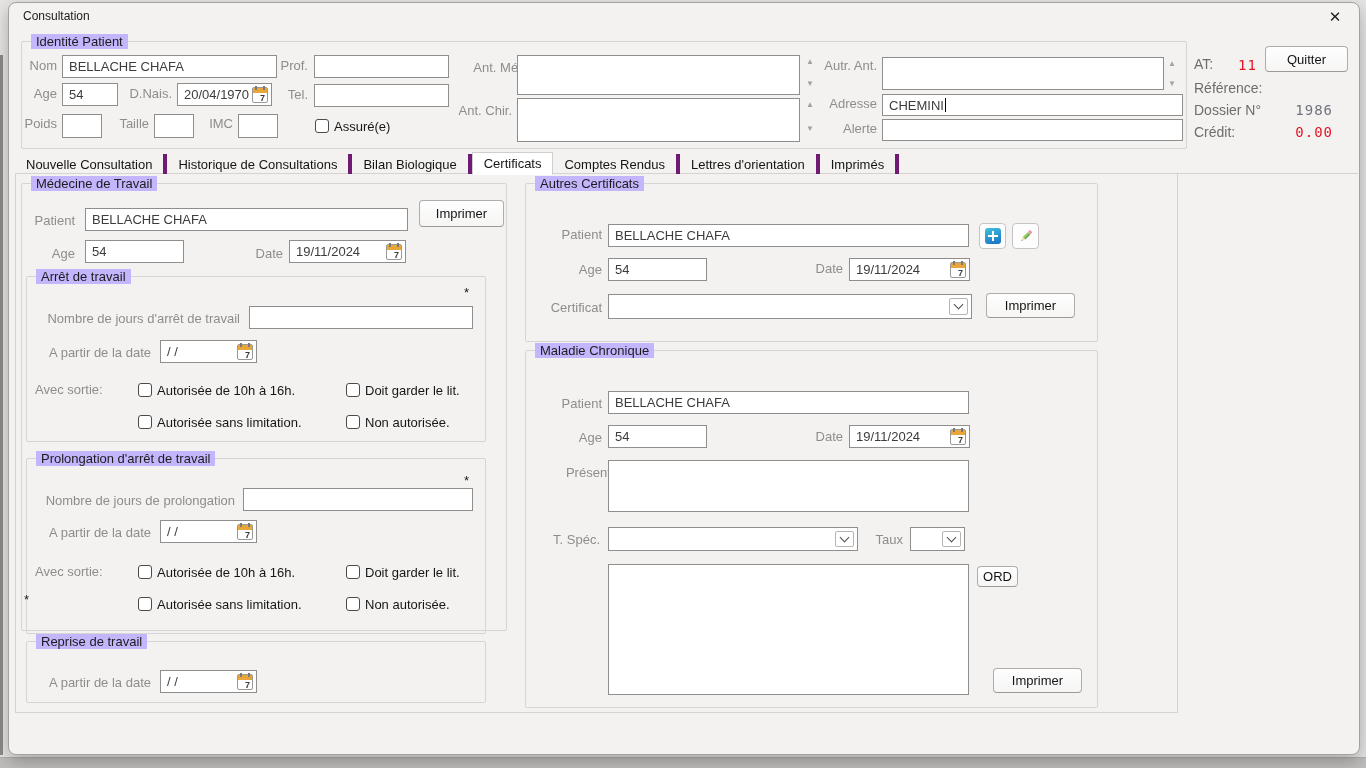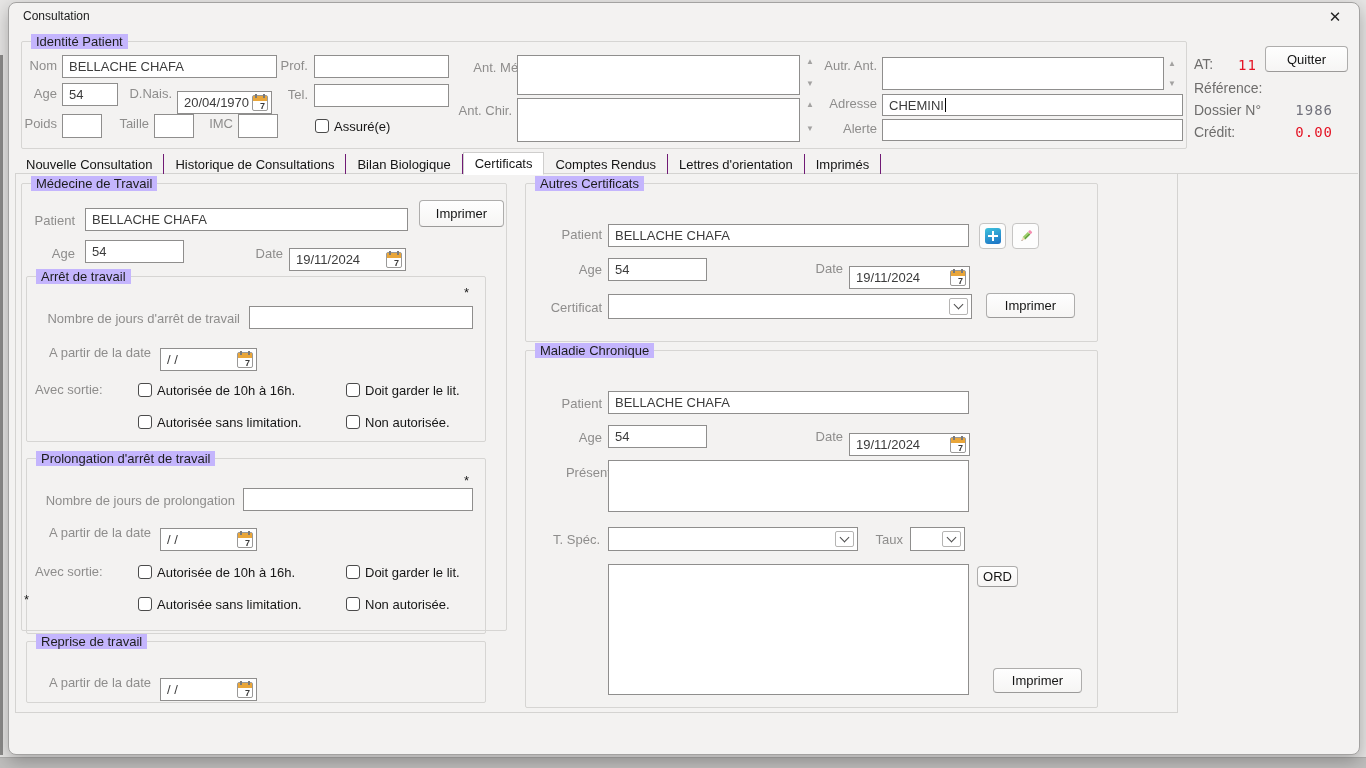--- a/index.html
+++ b/index.html
@@ -29,36 +29,36 @@
   .caret { display:inline-block; width:1px; height:14px; background:#000; margin-left:1px; }
 
   .btn { position:absolute; background:linear-gradient(#fefefe,#f6f5f4); border:1px solid #aeadac; border-bottom-color:#9b9a99;
          border-radius:4px; font-size:13px; color:#141414; display:flex; align-items:center; justify-content:center; cursor:default; }
 
   .spin { position:absolute; font-size:8px; color:#a3a2a1; line-height:8px; cursor:default; }
 
   .cb { position:absolute; width:14px; height:14px; border:1.6px solid #4b4b4b; border-radius:3px; background:#fff; }
   .cblbl { position:absolute; font-size:13px; color:#161616; white-space:nowrap; }
 
-  .datefield { padding-right:22px;margin-top:8px; }
+  .datefield { padding-right:22px; }
   .cal { position:absolute; right:3px; top:50%; margin-top:-8px; width:16px; height:16px; background:#fff; border:1px solid #9a9998; border-radius:2px; }
   .cal::before { content:""; position:absolute; left:0; top:0; width:100%; height:5px; background:#e9a63a; }
   .cal::after { content:""; position:absolute; left:2px; top:-2px; width:2px; height:4px; background:#7a7a7a; box-shadow:8px 0 0 #7a7a7a; }
   .cal .d7 { position:absolute; right:2px; bottom:-1px; font-size:9px; font-weight:bold; color:#3a3a3a; }
 
   .sel { position:absolute; background:#fff; border:1px solid #8f8e8d; display:flex; align-items:center; font-size:13px; color:#3c3c3c; padding:2px 26px 2px 6px; }
   .chevbox { position:absolute; right:3px; top:3px; bottom:3px; width:19px; border:1px solid #b5b4b3; border-radius:2px; display:flex; align-items:center; justify-content:center; background:#fff; }
   .chev { width:7px; height:7px; border-right:1.5px solid #4e4e4e; border-bottom:1.5px solid #4e4e4e; transform:rotate(45deg); margin-top:-4px; }
 
   .seg { font-family:"DejaVu Sans Mono", monospace; font-weight:400; letter-spacing:1px; }
   .seg-red { color:#e41425; }
   .seg-gray { color:#72727c; }
 
   .tabbar { position:absolute; left:6px; top:148px; height:23px; display:flex; align-items:flex-end; z-index:3; }
-  .tab { height:20px; padding:0 11px; font-size:13px; color:#141414; display:flex; align-items:center; border-right:1px solid #701a75; cursor:default; white-space:nowrap; }
+  .tab { height:20px; padding:0 11px; font-size:13px; color:#141414; display:flex; align-items:center; border-right:4px solid #701a75; cursor:default; white-space:nowrap; }
   .tab.active { height:23px; background:#fff; border:1px solid #cfcecd; border-bottom:1px solid #fff; margin-bottom:-1px; position:relative; z-index:4; }
   .tabpage { position:absolute; left:6px; top:170px; width:1163px; height:540px; border:1px solid #d4d3d1; background:#f3f2f1; z-index:1; }
   .tabline { position:absolute; top:170px; left:1169px; width:180px; height:1px; background:#d4d3d1; }
 
   .star { position:absolute; font-size:13px; color:#1a1a1a; }
 
   .iconbtn { position:absolute; width:27px; height:26px; background:#fdfdfd; border:1px solid #c6c5c4; border-radius:4px;
              display:flex; align-items:center; justify-content:center; cursor:default; }
   .plusglyph { width:16px; height:16px; border-radius:3px; background:linear-gradient(160deg,#3fc3dd 0%,#1a6fc4 100%); position:relative; }
   .plusglyph::before { content:""; position:absolute; left:7px; top:3px; width:2px; height:10px; background:#fff; }

